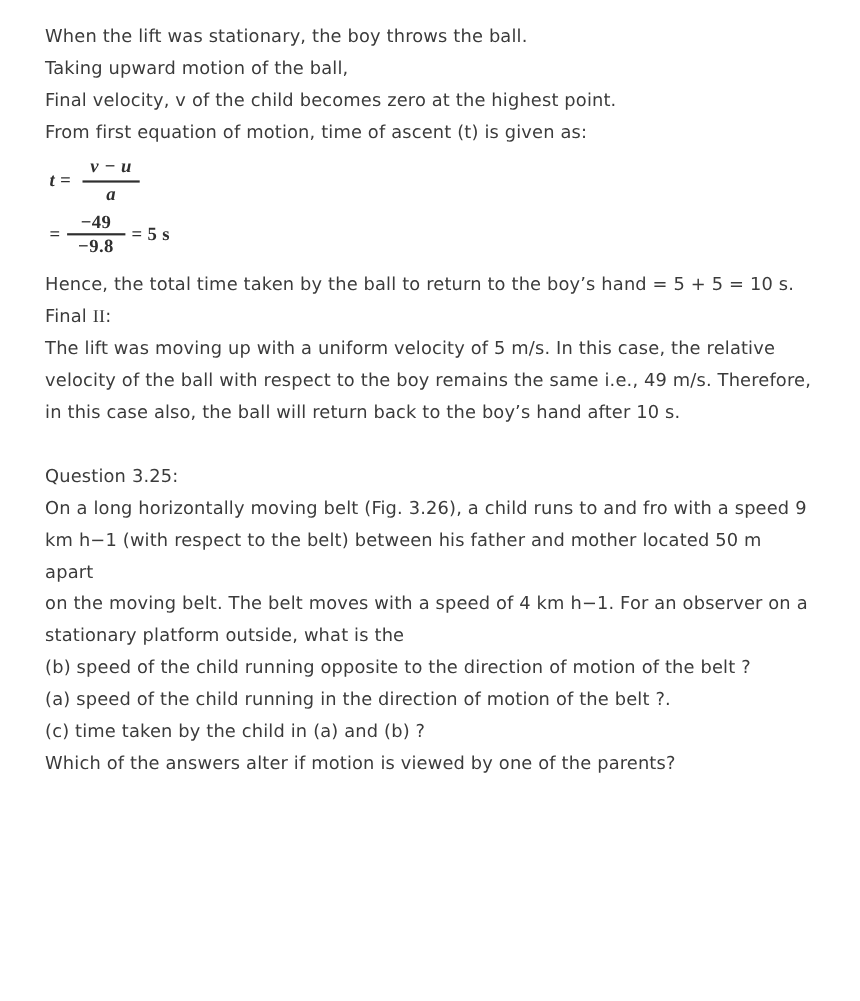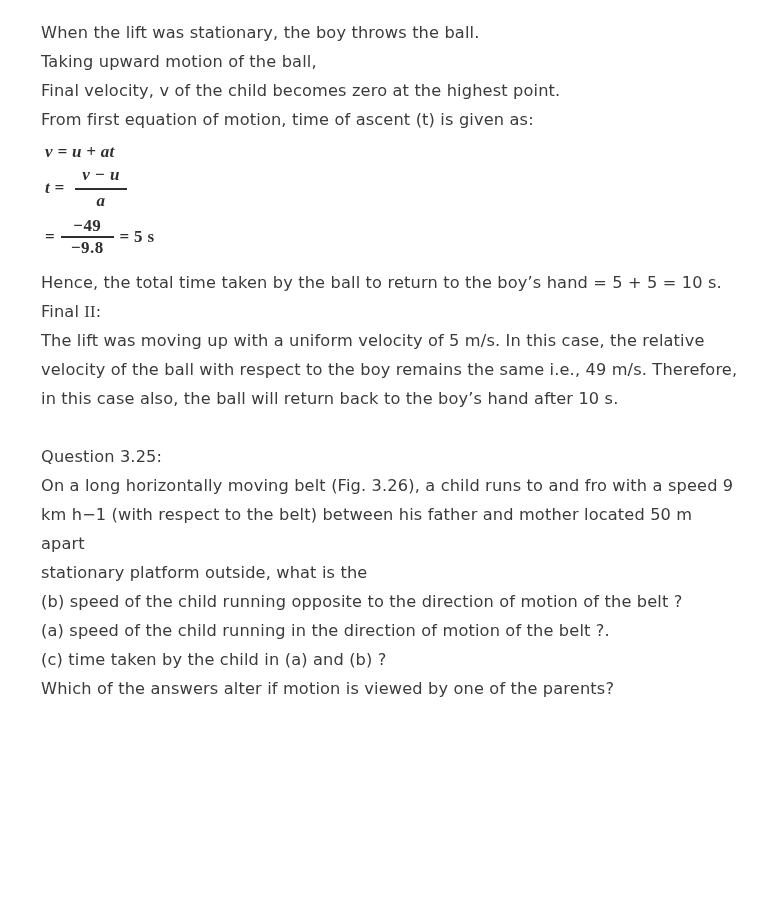--- a/index.html
+++ b/index.html
@@ -130,23 +130,20 @@
 <div id="page">
   <div class="content">
 
     <div class="line">When the lift was stationary, the boy throws the ball.</div>
     <div class="line">Taking upward motion of the ball,</div>
     <div class="line">Final velocity, v of the child becomes zero at the highest point.</div>
     <div class="line">From first equation of motion, time of ascent (t) is given as:</div>
 
     <div class="math-block">
 
-      <div class="eq-simple">
-        <span>v = u + at</span>
-      </div>
 
       <div class="eq-frac-row">
         <span class="lead"><span>t</span><span class="op"> = </span></span>
         <span class="frac">
           <span class="num">v − u</span>
           <span class="bar"></span>
           <span class="den">a</span>
         </span>
       </div>
 
@@ -168,20 +165,21 @@
 
     <div class="line">The lift was moving up with a uniform velocity of 5 m/s. In this case, the relative</div>
     <div class="line">velocity of the ball with respect to the boy remains the same i.e., 49 m/s. Therefore,</div>
     <div class="line">in this case also, the ball will return back to the boy’s hand after 10 s.</div>
 
     <div class="spacer-line"></div>
 
     <div class="line">Question 3.25:</div>
     <div class="line">On a long horizontally moving belt (Fig. 3.26), a child runs to and fro with a speed 9</div>
     <div class="line">km h−1 (with respect to the belt) between his father and mother located 50 m apart</div>
+    <div class="line">on the moving belt. The belt moves with a speed of 4 km h−1. For an observer on a</div>
     <div class="line">stationary platform outside, what is the</div>
 
     <div class="line">(b) speed of the child running opposite to the direction of motion of the belt ?</div>
     <div class="line">(a) speed of the child running in the direction of motion of the belt ?.</div>
     <div class="line">(c) time taken by the child in (a) and (b) ?</div>
 
     <div class="line">Which of the answers alter if motion is viewed by one of the parents?</div>
 
   </div>
 </div>

